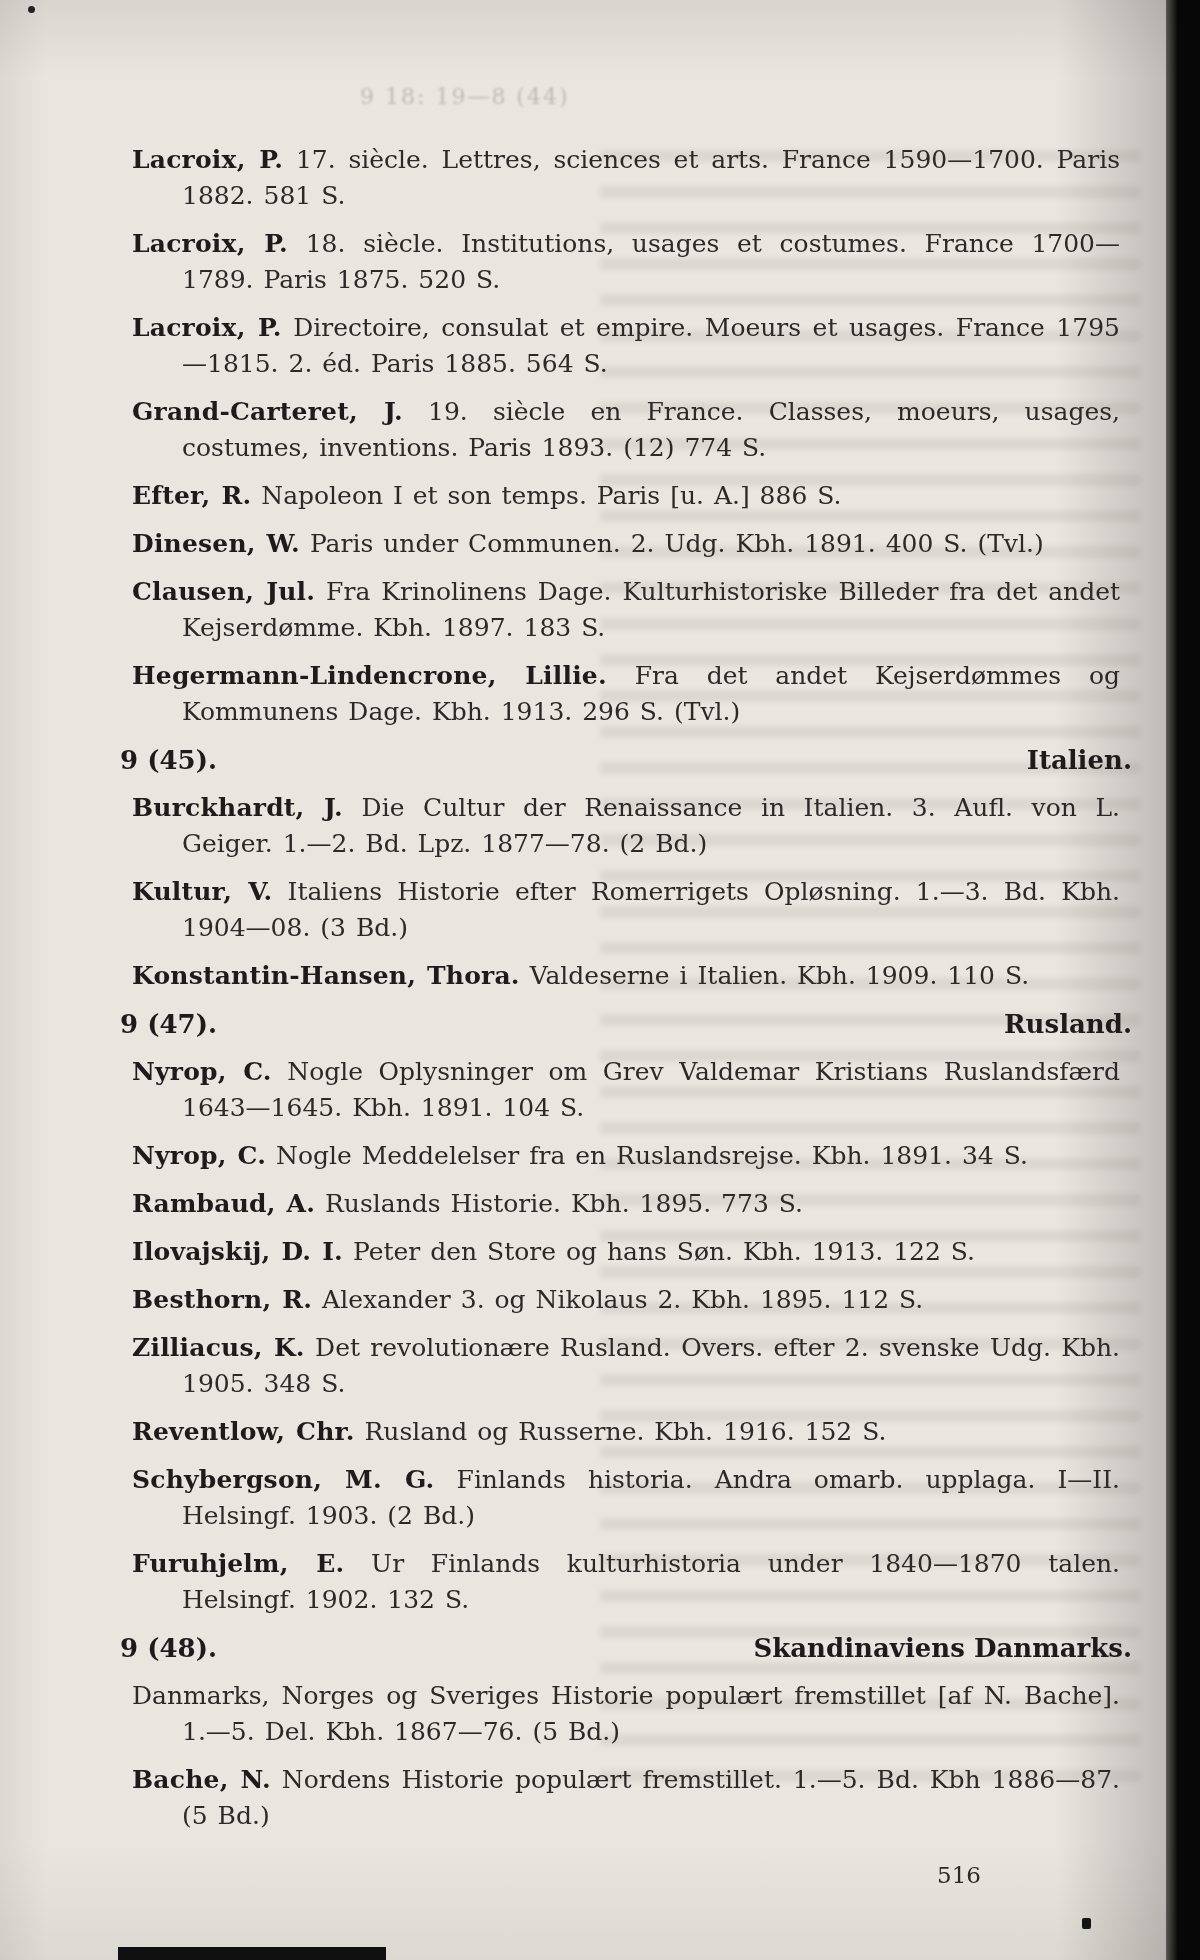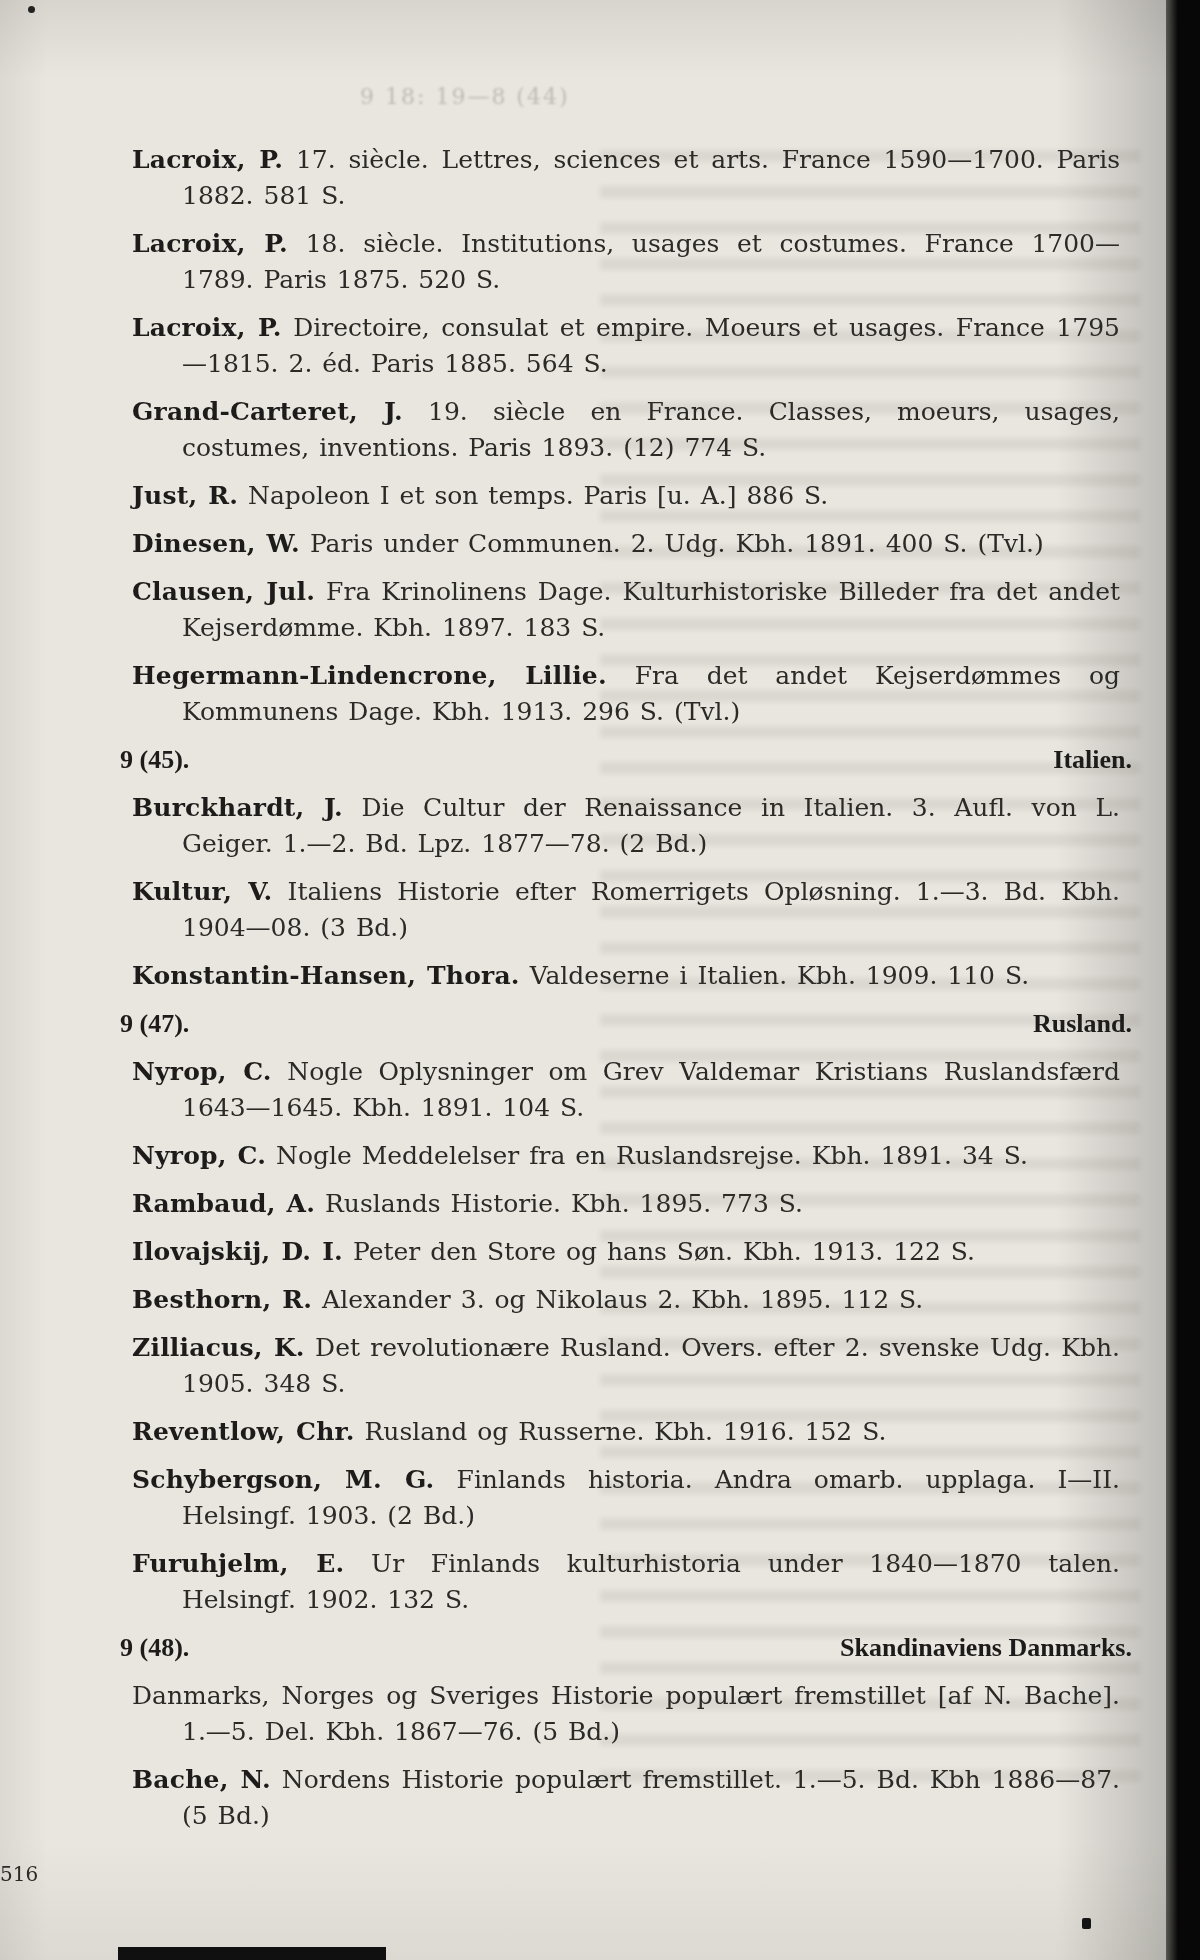--- a/index.html
+++ b/index.html
@@ -65,44 +65,43 @@
   }
   .section-row{
     display:flex;
     justify-content:space-between;
     align-items:center;
     font-weight:bold;
     color:var(--ink-bold);
     font-size:26px;
     line-height:36px;
     margin-bottom:1px;
-    font-family:Liberation Serif, serif;
   }
   .page-number{
     position:absolute;
     top:1862px; left:0; width:981px;
-    text-align:left;
-    font-size:20px;
+    text-align:right;
+    font-size:23px;
     color:var(--ink);
   }
 </style>
 </head>
 <body>
 
 <div class="page">
 
   <div class="bleed"></div>
   <div class="bleed-header">9  18:  19—8  (44)</div>
 
   <div class="content" id="entries">
       <p class="entry"><b class="author">Lacroix, P.</b>&nbsp;<span>17. siècle. Lettres, sciences et arts. France 1590—1700. Paris 1882. 581 S.</span></p>
       <p class="entry"><b class="author">Lacroix, P.</b>&nbsp;<span>18. siècle. Institutions, usages et costumes. France 1700—1789. Paris 1875. 520 S.</span></p>
       <p class="entry"><b class="author">Lacroix, P.</b>&nbsp;<span>Directoire, consulat et empire. Moeurs et usages. France 1795—1815. 2. éd. Paris 1885. 564 S.</span></p>
       <p class="entry"><b class="author">Grand-Carteret, J.</b>&nbsp;<span>19. siècle en France. Classes, moeurs, usages, costumes, inventions. Paris 1893. (12) 774 S.</span></p>
-      <p class="entry"><b class="author">Just, R.</b>&nbsp;<span>Napoleon I et son temps. Paris [u. A.] 886 S.</span></p>
+      <p class="entry"><b class="author">Efter, R.</b>&nbsp;<span>Napoleon I et son temps. Paris [u. A.] 886 S.</span></p>
       <p class="entry"><b class="author">Dinesen, W.</b>&nbsp;<span>Paris under Communen. 2. Udg. Kbh. 1891. 400 S. (Tvl.)</span></p>
       <p class="entry"><b class="author">Clausen, Jul.</b>&nbsp;<span>Fra Krinolinens Dage. Kulturhistoriske Billeder fra det andet Kejserdømme. Kbh. 1897. 183 S.</span></p>
       <p class="entry"><b class="author">Hegermann-Lindencrone, Lillie.</b>&nbsp;<span>Fra det andet Kejserdømmes og Kommunens Dage. Kbh. 1913. 296 S. (Tvl.)</span></p>
       <div class="section-row">
         <span>9 (45).</span>
         <span>Italien.</span>
       </div>
       <p class="entry"><b class="author">Burckhardt, J.</b>&nbsp;<span>Die Cultur der Renaissance in Italien. 3. Aufl. von L. Geiger. 1.—2. Bd. Lpz. 1877—78. (2 Bd.)</span></p>
       <p class="entry"><b class="author">Kultur, V.</b>&nbsp;<span>Italiens Historie efter Romerrigets Opløsning. 1.—3. Bd. Kbh. 1904—08. (3 Bd.)</span></p>
       <p class="entry"><b class="author">Konstantin-Hansen, Thora.</b>&nbsp;<span>Valdeserne i Italien. Kbh. 1909. 110 S.</span></p>

